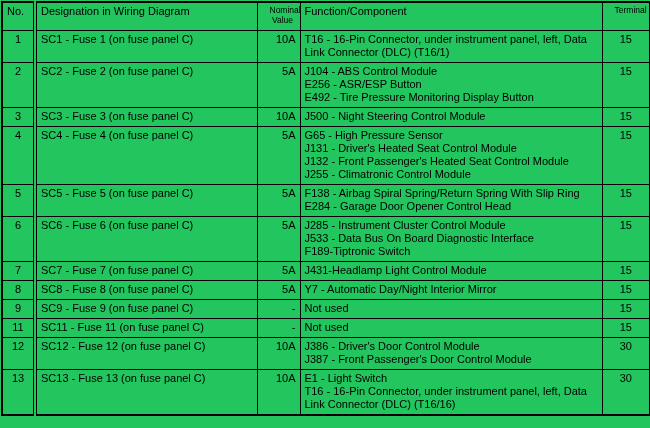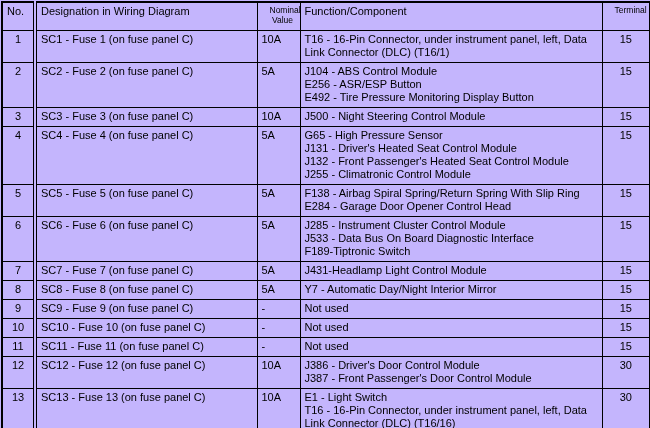--- a/index.html
+++ b/index.html
@@ -5,21 +5,21 @@
   html, body {
     margin: 0;
     padding: 0;
     background: #ffffff;
     font-family: "Liberation Sans", sans-serif;
   }
   .page {
     width: 650px;
     height: 428px;
     box-sizing: border-box;
-    background: #c4b5fd;
+    background: #22c55e;
     padding: 1px;
   }
   table.fuse-table {
     border-collapse: collapse;
     table-layout: fixed;
     width: 648px;
     border: 2px solid #000000;
     color: #000000;
     font-size: 11px;
   }
@@ -32,21 +32,21 @@
     line-height: 13px;
     white-space: pre-line;
     overflow: hidden;
     box-sizing: border-box;
   }
   
   .fuse-table .c-des {
     border-left: 4px double #000000;
   }
   .fuse-table .c-no   { text-align: center; }
-  .fuse-table .c-val  { text-align: left; }
+  .fuse-table .c-val  { text-align: right; }
   .fuse-table .c-term { text-align: center; margin-top: 45px; }
   .fuse-table th.small {
     font-size: 8.5px;
     line-height: 10px;
     text-align: center;
     padding-left: 12px;
   }
   .fuse-table th.h-no {
     text-align: left;
     padding-left: 4px;
@@ -150,27 +150,20 @@
       </tr>
 
       <tr>
         <td class="c-no">9</td>
         <td class="c-des">SC9 - Fuse 9 (on fuse panel C)</td>
         <td class="c-val">-</td>
         <td class="c-fn">Not used</td>
         <td class="c-term">15</td>
       </tr>
 
-      <tr>
-        <td class="c-no">10</td>
-        <td class="c-des">SC10 - Fuse 10 (on fuse panel C)</td>
-        <td class="c-val">-</td>
-        <td class="c-fn">Not used</td>
-        <td class="c-term">15</td>
-      </tr>
 
       <tr>
         <td class="c-no">11</td>
         <td class="c-des">SC11 - Fuse 11 (on fuse panel C)</td>
         <td class="c-val">-</td>
         <td class="c-fn">Not used</td>
         <td class="c-term">15</td>
       </tr>
 
       <tr>

